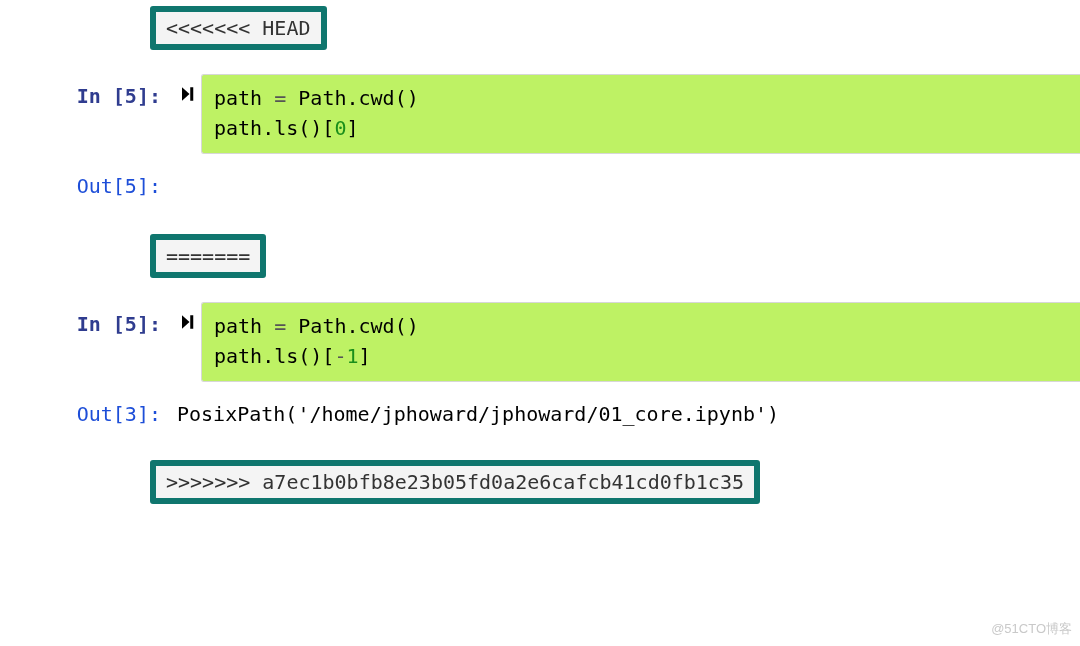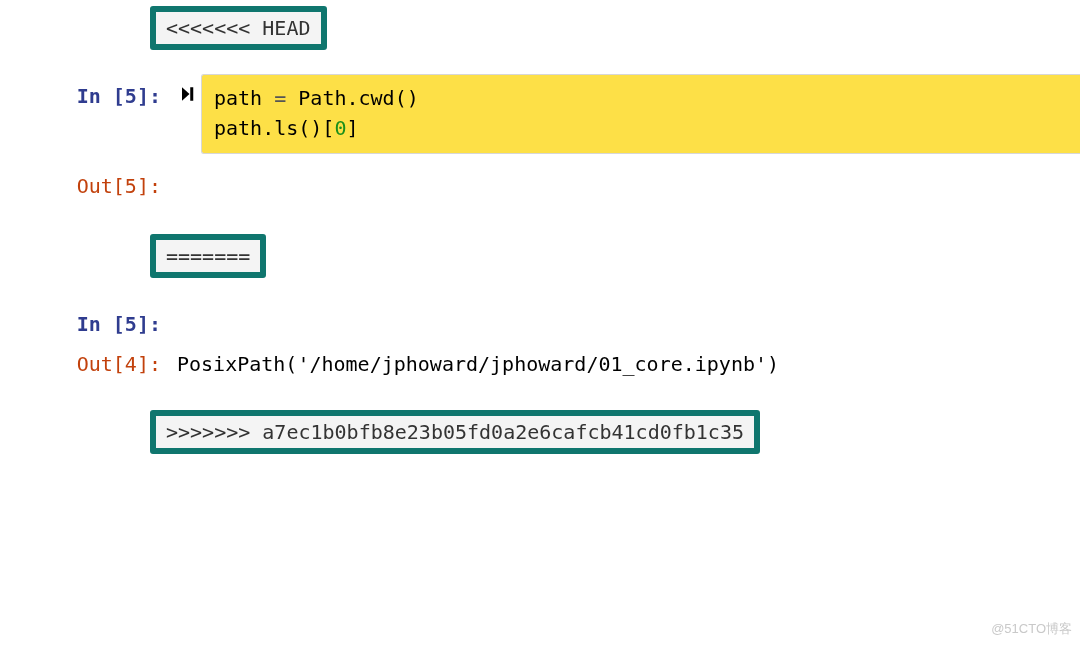--- a/index.html
+++ b/index.html
@@ -25,21 +25,21 @@
   }
   .prompt-col {
     width: 175px;
     flex: 0 0 175px;
     text-align: right;
     padding: 8px 14px 0 0;
     font-size: 20px;
     line-height: 1.4;
   }
   .prompt-in  { color: #2f3c8f; font-weight: 600; }
-  .prompt-out { color: #c2410c; font-weight: 500; }
+  .prompt-out { color: #1d4ed8; font-weight: 500; }
   .content-col {
     flex: 1 1 auto;
     padding-top: 6px;
     line-height: 1.45;
   }
   .raw-cell {
     display: inline-block;
     background: #f4f4f4;
     border: 6px solid #0f766e;
     border-radius: 3px;
@@ -61,21 +61,21 @@
     flex: 0 0 26px;
     text-align: center;
     padding-top: 10px;
   }
   .run-icon svg { width: 18px; height: 18px; }
   .code-input {
     flex: 1;
     border: 1px solid #d7d7d7;
     border-right: none;
     border-radius: 3px 0 0 3px;
-    background: #fde047;
+    background: #bef264;
     padding: 8px 12px 10px 12px;
     line-height: 1.5;
     white-space: pre;
     font-size: 20px;
   }
   .tok-op   { color: #555; }
   .tok-num  { color: #1a8f1a; }
   .tok-neg  { color: #1a8f1a; }
   .output-text {
     font-size: 20px;
@@ -122,25 +122,35 @@
   </div>
 
   <div class="spacer-md"></div>
 
   
   <div class="raw-cell">=======</div>
 
   
   <div class="row">
     <div class="prompt-col prompt-in">In [5]:</div>
+    <div class="code-cell-wrap" style="flex:1;">
+      <div class="run-icon">
+        <svg viewBox="0 0 24 24">
+          <path d="M4 3 L14 12 L4 21 Z" fill="#000"></path>
+          <rect x="15" y="3" width="4" height="18" fill="#000"></rect>
+        </svg>
+      </div>
+      <div class="code-input"><span><span>path </span><span class="tok-op">=</span><span> Path.cwd()</span>
+<span>path.ls()[</span><span class="tok-op">-</span><span class="tok-neg">1</span><span>]</span></span></div>
+    </div>
   </div>
 
   
   <div class="row">
-    <div class="prompt-col prompt-out">Out[4]:</div>
+    <div class="prompt-col prompt-out">Out[3]:</div>
     <div class="content-col output-text">PosixPath('/home/jphoward/jphoward/01_core.ipynb')</div>
   </div>
 
   <div class="spacer-sm"></div>
 
   
   <div class="raw-cell">&gt;&gt;&gt;&gt;&gt;&gt;&gt; a7ec1b0bfb8e23b05fd0a2e6cafcb41cd0fb1c35</div>
 
 </div>
 

